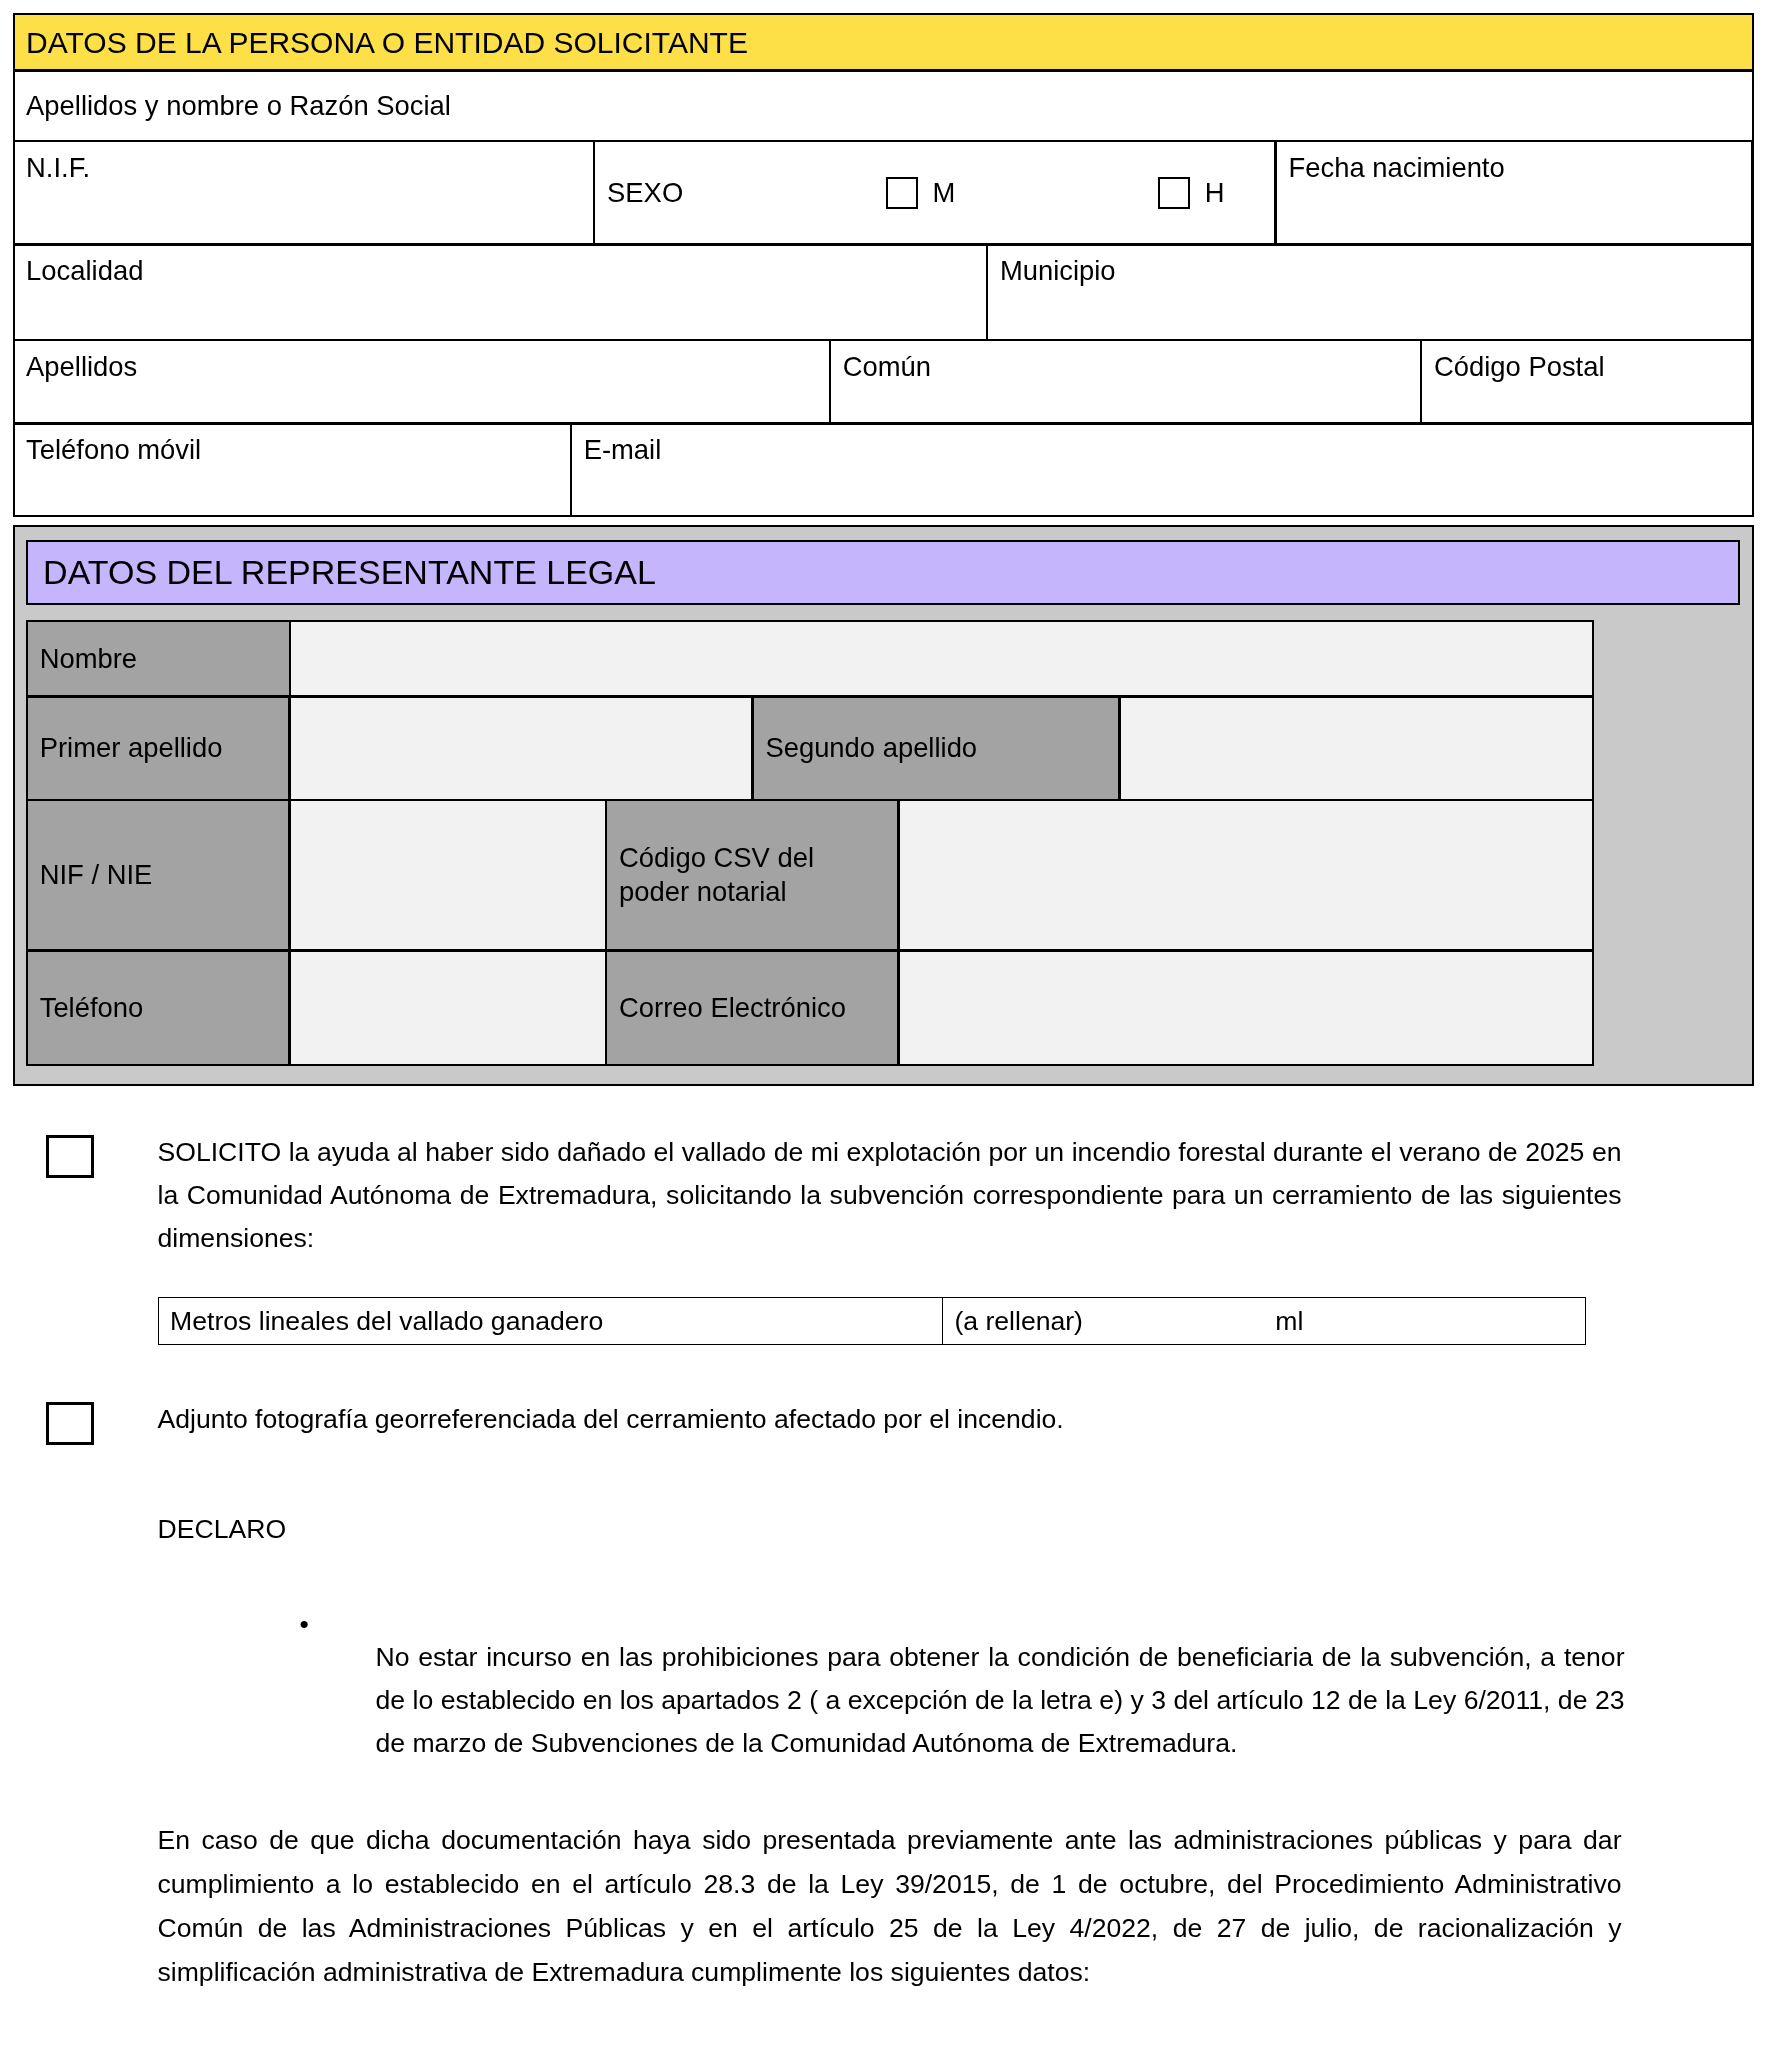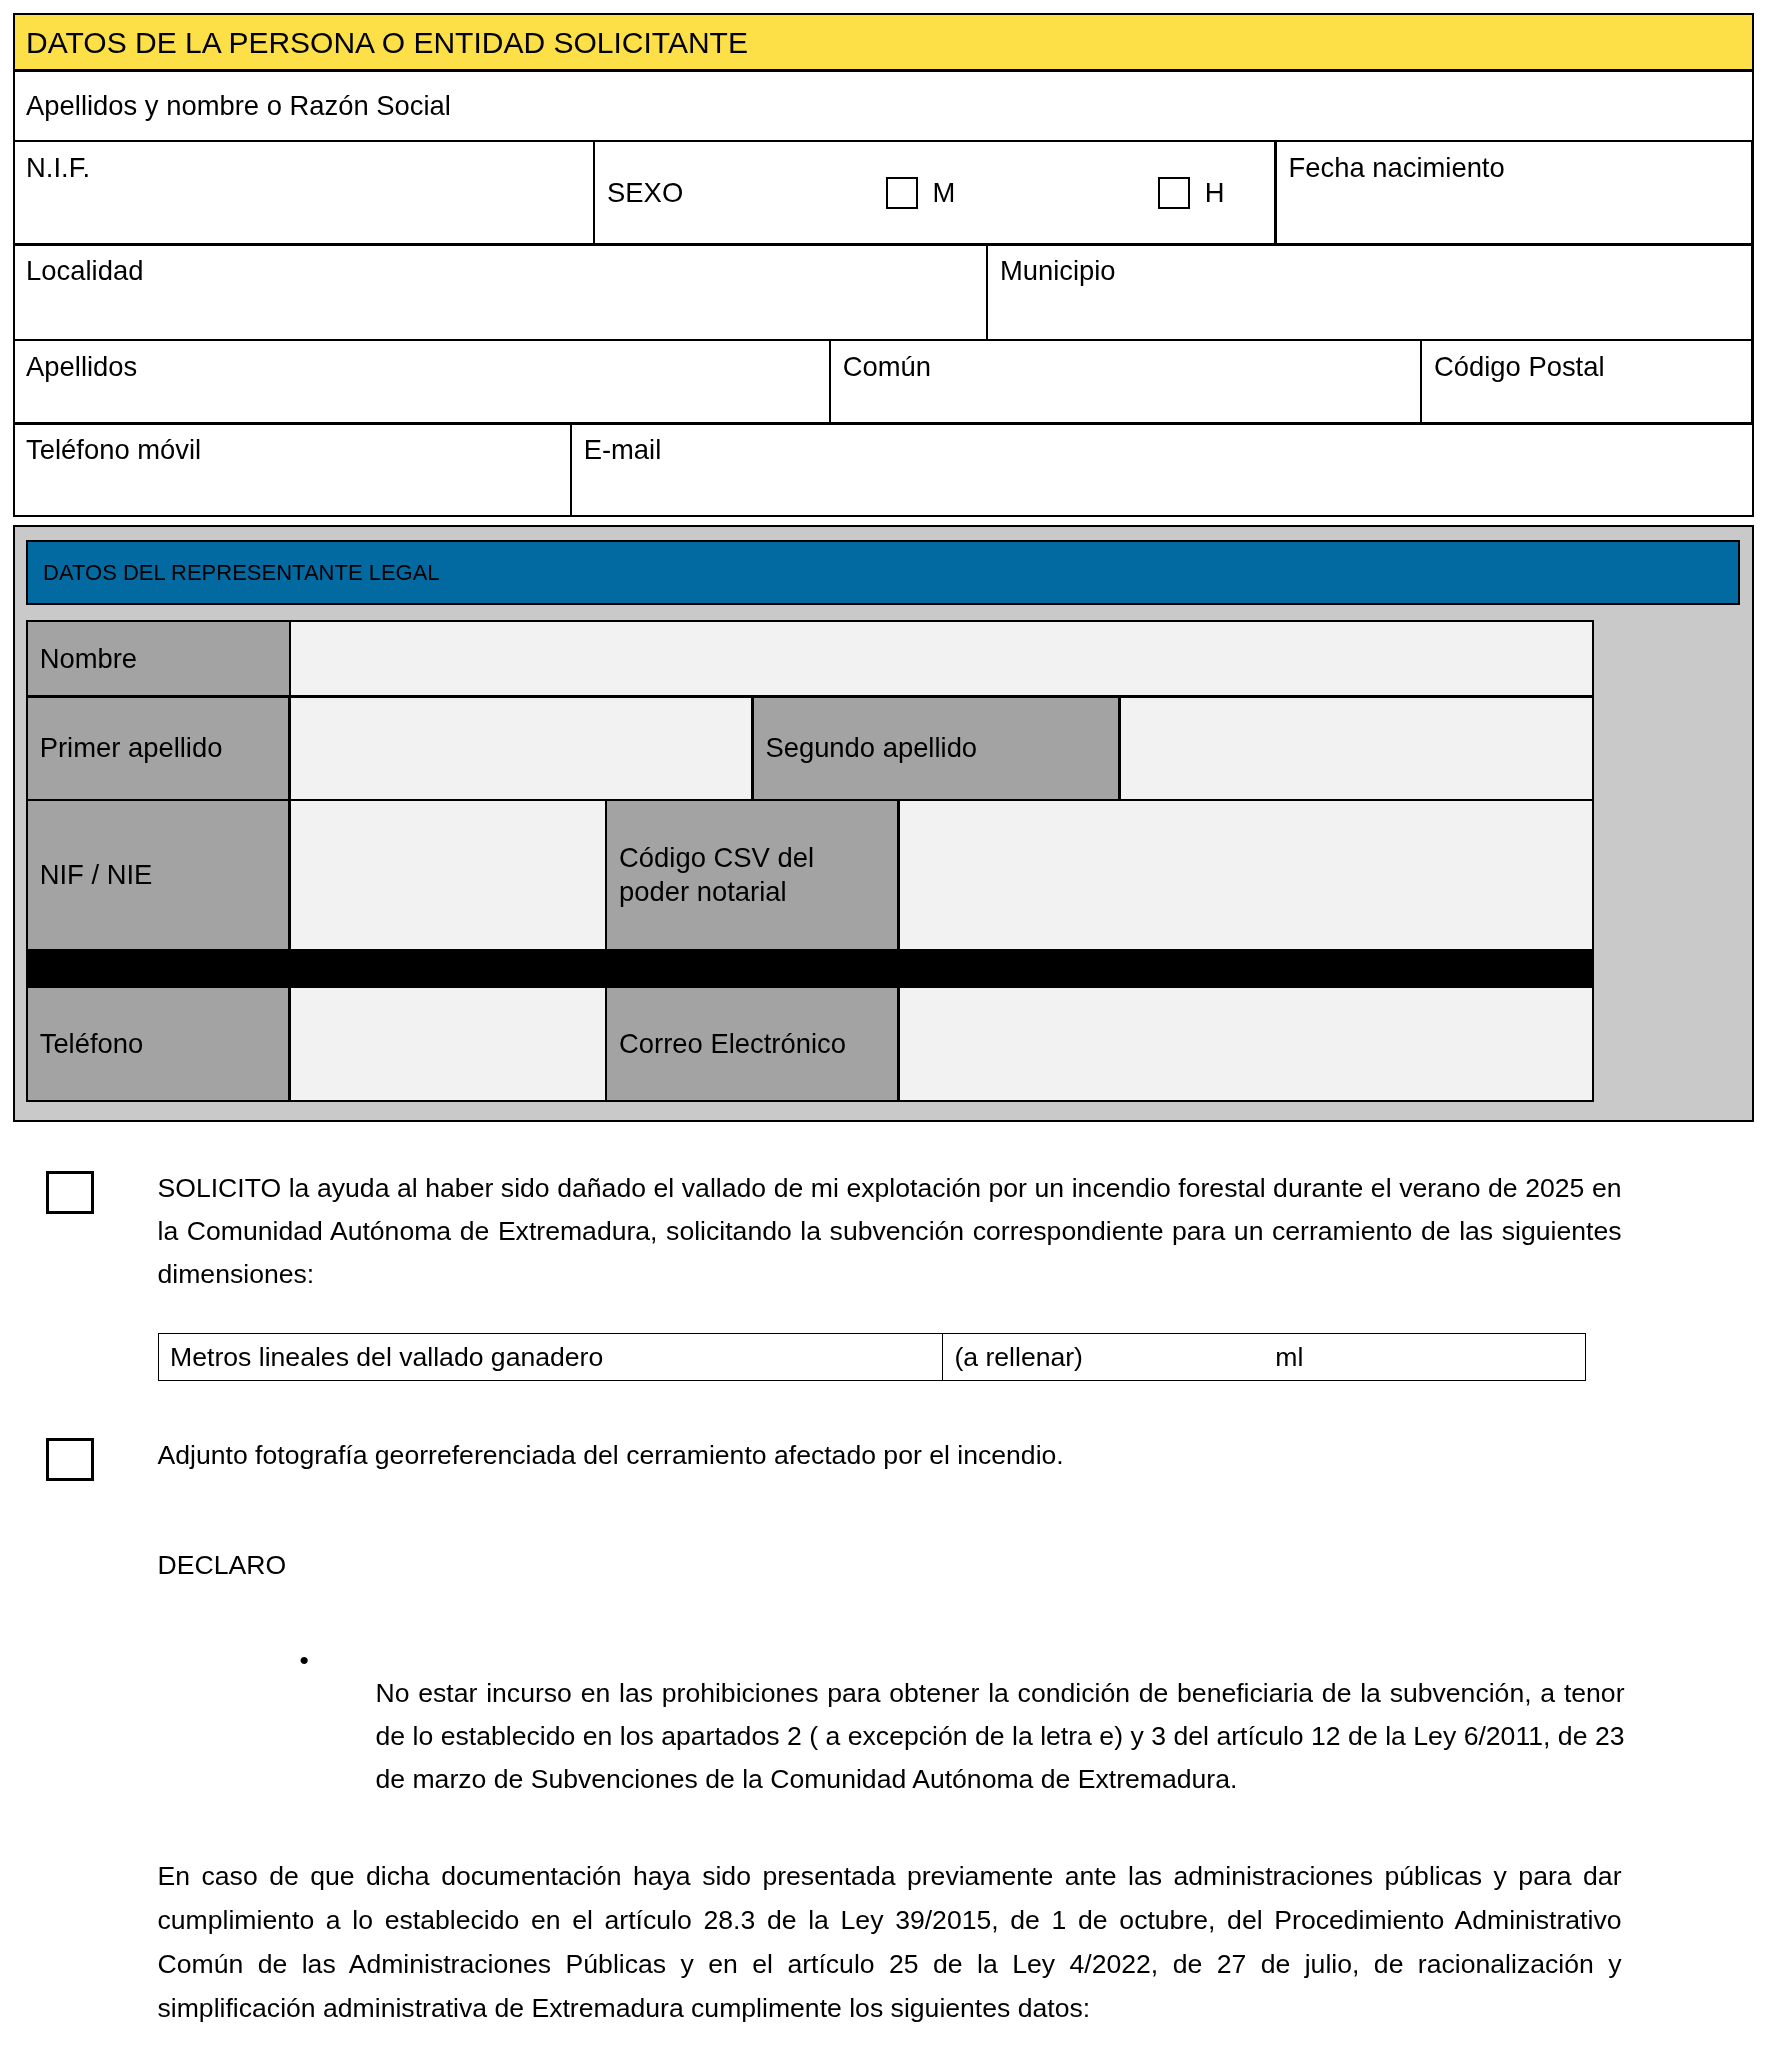--- a/index.html
+++ b/index.html
@@ -70,26 +70,26 @@
 
   
   .rep-box {
     margin-top: 8.3px;
     border: 2.5px solid #000;
     background: #c9c9c9;
     padding: 13.3px 11.6px 18.3px 11.6px;
   }
   .rep-head {
     border: 2.5px solid #000;
-    background: #0369a1;
+    background: #c4b5fd;
     min-height: 65px;
     display: flex;
     align-items: center;
     padding: 8.3px 15px;
-    font-size: 22px;
+    font-size: 34px;
   }
   .rep-tbl {
     margin-top: 15px;
     width: 91.5%;
     display: flex;
     flex-direction: column;
     gap: 2.5px;
     background: #000;
     border: 2.5px solid #000;
   }
@@ -97,21 +97,21 @@
   .rr-apellidos { grid-template-columns: 16.7fr 29.6fr 23.4fr 30.3fr; }
   .rr-nifnie    { grid-template-columns: 16.7fr 20.2fr 18.6fr 44.5fr; }
   .lblcell {
     background: #a3a3a3;
     align-items: center;
   }
   .valcell { background: #f2f2f2; }
   .rh-nombre  > .cell { min-height: 73px; }
   .rh-apell   > .cell { min-height: 101px; }
   .rh-nifnie  > .cell { min-height: 148px; }
-  .rh-telef   > .cell { min-height: 112px; margin-top: 36px; }
+  .rh-telef   > .cell { min-height: 112px; }
 
   
   .chk-row { display: flex; align-items: flex-start; }
   .chk-row.first  { margin-top: 45px; }
   .chk-row.second { margin-top: 53px; }
   .chk-col { width: 145px; flex: 0 0 145px; padding-left: 33px; padding-top: 3.3px; }
   .para {
     width: 1464px;
     font-size: 26.6px;
     line-height: 43px;

